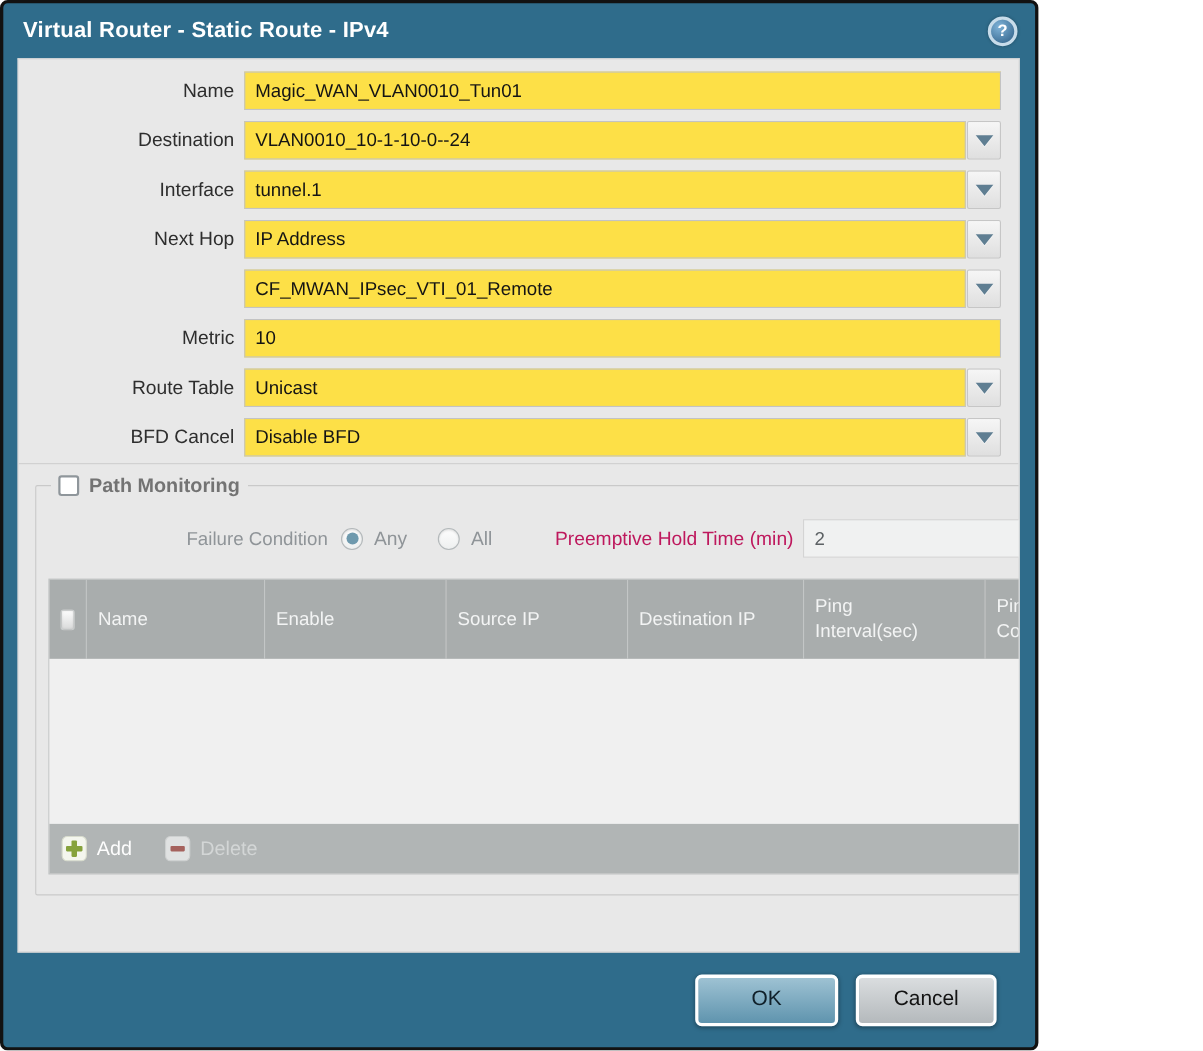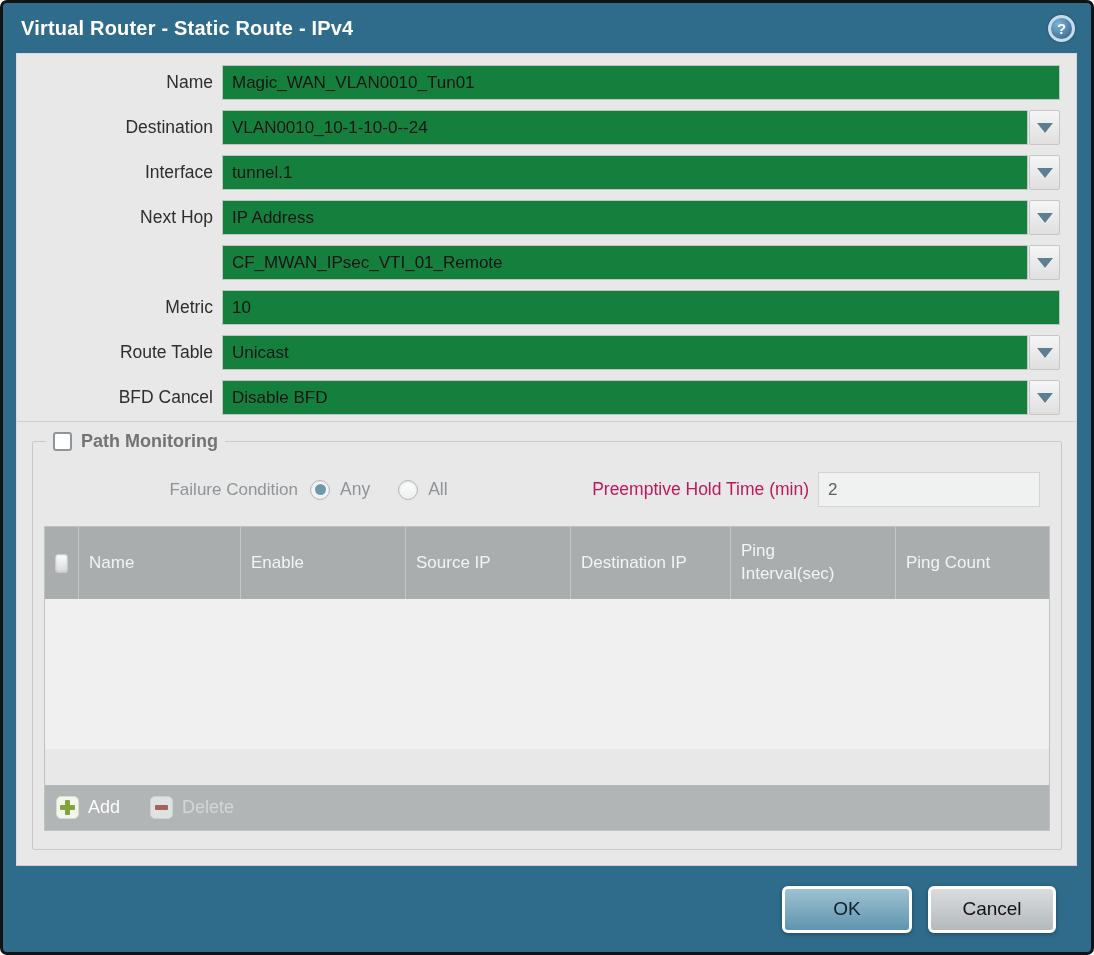--- a/index.html
+++ b/index.html
@@ -1,19 +1,19 @@
 <!DOCTYPE html>
 <html><head>
 <meta charset="utf-8">
 <style>
   * { box-sizing: border-box; margin: 0; padding: 0; }
   html,body { width:1094px; height:955px; background:#fff; font-family:"Liberation Sans", sans-serif; }
 
   .frame {
-    width:1094px; height:955px;
+    width:944px; height:955px;
     background:#2f6c8b;
     border:3px solid #121212;
     border-radius:7px;
     overflow:hidden;
     display:flex; flex-direction:column;
   }
 
   
   .titlebar {
     height:50px; flex:0 0 50px;
@@ -48,21 +48,21 @@
   .row { display:flex; align-items:center; margin:0 16px 10px 0; }
   .row .lbl {
     width:196px; flex:0 0 196px;
     text-align:right; margin-right:9px;
     font-size:17.5px; color:#2e2e2e;
     white-space:nowrap;
   }
   .field { flex:1; display:flex; align-items:stretch; }
   .tinput {
     flex:1; height:35px;
-    border:1px solid #c3c3c3; background:#15803d;
+    border:1px solid #c3c3c3; background:#fde047;
     font-family:"Liberation Sans", sans-serif;
     font-size:17px; color:#141414;
     padding:0 9px; outline:none;
   }
   .tinput::placeholder { color:#9aa0a4; }
   .tinput.disabled { background:#f0f1f1; border-color:#d4d4d4; color:#5c6164; }
   .dd-btn {
     flex:0 0 31px; width:31px; height:35px; margin-left:1px;
     background:linear-gradient(#f6f6f6,#dfdfdf);
     border:1px solid #c6c6c6; border-radius:2px;
@@ -134,21 +134,21 @@
   .hcheck {
     width:19px; height:19px; border-radius:3px;
     background:linear-gradient(#fdfdfd,#d9dada);
     border:1px solid #c9cccc;
     box-shadow:inset 0 0 2px rgba(0,0,0,.15);
     cursor:pointer;
   }
   .tbody { height:150px; background:#f0f0f0; }
   .ttoolbar {
     height:45px; background:#b1b5b5;
-    display:flex; align-items:center; padding-left:11px;margin-top:36px;
+    display:flex; align-items:center; padding-left:11px;
   }
   .tbtn { display:flex; align-items:center; gap:9px; cursor:pointer; margin-right:30px; }
   .icon-sq {
     width:23px; height:23px; border-radius:5px;
     display:flex; align-items:center; justify-content:center;
     position:relative;
   }
   .icon-add { background:#f4f6ee; border:1px solid #d8dccd; }
   .icon-add::before, .icon-add::after {
     content:""; position:absolute; background:#86a23c; border-radius:1px;

